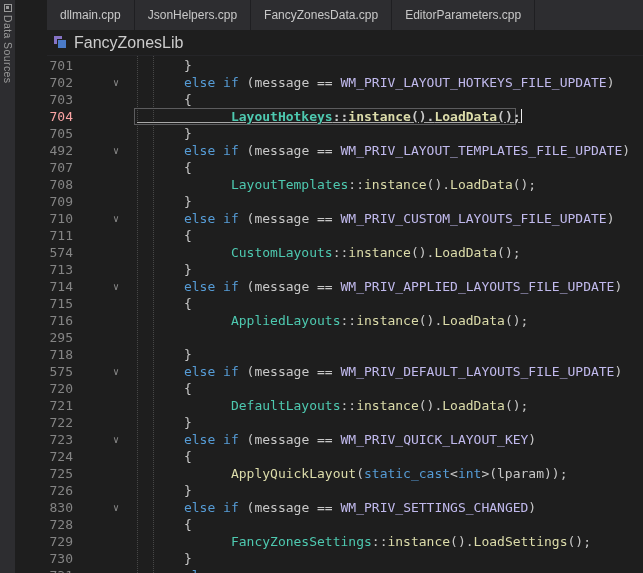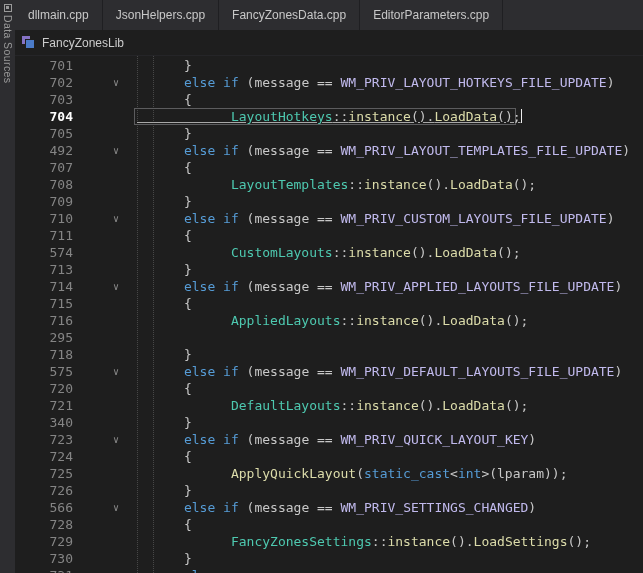--- a/index.html
+++ b/index.html
@@ -7,50 +7,50 @@
        font-family:"Liberation Sans",sans-serif;-webkit-font-smoothing:antialiased;}
 
   
   .strip{position:absolute;left:0;top:0;bottom:0;width:15px;background:#2d2d30;z-index:6;}
   .strip-icon{width:8px;height:8px;margin:4px auto 3px auto;border:1px solid #9a9a9a;
               background:#2d2d30;box-sizing:border-box;}
   .strip-icon i{display:block;width:3px;height:3px;margin:1px;background:#9a9a9a;}
   .strip-label{display:block;writing-mode:vertical-rl;color:#999999;font-size:10.5px;
                letter-spacing:.4px;margin:0 auto;white-space:nowrap;}
 
-  .main{position:absolute;left:15px;top:0;right:0;bottom:0;}
+  .main{position:absolute;left:15px;top:0;right:0;bottom:0;padding-left:32px;}
 
   
   .tabbar{height:30px;background:#2d2d30;display:flex;align-items:stretch;overflow:hidden;}
   .tab{display:flex;align-items:center;gap:6px;padding:0 13px;font-size:12px;color:#c8c8c8;
        border-right:1px solid #1f1f22;white-space:nowrap;cursor:default;flex:none;}
   .tab.active{background:#1e1e1e;color:#ffffff;font-weight:bold;}
   .tab .close{font-size:13px;line-height:1;color:#cfcfcf;padding:0 1px;font-weight:normal;}
   .tab .pin{display:flex;align-items:center;}
 
   
   .navbar{height:26px;background:#1e1e1e;display:flex;align-items:center;gap:7px;
           padding-left:7px;border-bottom:1px solid #252528;box-sizing:border-box;}
   .proj-icon{position:relative;width:13px;height:13px;flex:none;}
   .proj-icon .back{position:absolute;left:0;top:0;width:8px;height:8px;background:#8673c5;}
   .proj-icon .front{position:absolute;right:0;bottom:0;width:8px;height:8px;background:#4b7bc8;
                     border:1px solid #1e1e1e;box-sizing:content-box;}
-  .proj-name{font-size:12px;color:#cccccc;}
+  .proj-name{font-size:16px;color:#cccccc;}
 
   
   .editor{position:absolute;top:56px;left:0;right:0;bottom:0;overflow:hidden;
           font-family:"DejaVu Sans Mono",monospace;font-size:13px;background:#1e1e1e;}
   .guide{position:absolute;top:0;bottom:0;width:0;border-left:1px dotted #474747;z-index:1;}
   .lines{position:relative;padding-top:1px;z-index:2;}
   .line{display:flex;height:17px;line-height:17px;position:relative;}
   .lnum{width:58px;text-align:right;color:#858585;flex:none;}
-  .line.current .lnum{color:#ffffff;font-weight:bold;}
+  .line.current .lnum{color:#fca5a5;font-weight:normal;}
   .fold{width:26px;margin-left:30px;text-align:center;color:#8a8a8a;font-size:10px;flex:none;}
   .code{white-space:pre;margin-left:8px;position:relative;z-index:2;}
-  .line.current .code .tok{text-decoration:underline;text-decoration-color:#a8a8a8;}
+  .line.current .code .tok{text-decoration:underline;text-decoration-color:#a8a8a8;font-weight:bold;}
   .caret{display:inline-block;width:1px;height:14px;background:#ececec;vertical-align:-2px;}
   .cur-box{position:absolute;left:119px;width:380px;top:0;bottom:0;
            border:1px solid #5c5c5e;pointer-events:none;z-index:1;}
 </style>
 </head>
 <body>
 
 <div class="app">
 
   <div class="strip">
@@ -188,21 +188,21 @@
             <span class="lnum">720</span>
             <span class="fold"></span>
             <span class="code"><span class="tok" style="color: rgb(200, 200, 200);">      {</span></span>
           </div>
           <div class="line">
             <span class="lnum">721</span>
             <span class="fold"></span>
             <span class="code"><span class="tok" style="color: rgb(200, 200, 200);">            </span><span class="tok" style="color: rgb(78, 201, 176);">DefaultLayouts</span><span class="tok" style="color: rgb(200, 200, 200);">::</span><span class="tok" style="color: rgb(220, 220, 170);">instance</span><span class="tok" style="color: rgb(200, 200, 200);">().</span><span class="tok" style="color: rgb(220, 220, 170);">LoadData</span><span class="tok" style="color: rgb(200, 200, 200);">();</span></span>
           </div>
           <div class="line">
-            <span class="lnum">340</span>
+            <span class="lnum">722</span>
             <span class="fold"></span>
             <span class="code"><span class="tok" style="color: rgb(200, 200, 200);">      }</span></span>
           </div>
           <div class="line">
             <span class="lnum">723</span>
             <span class="fold">∨</span>
             <span class="code"><span class="tok" style="color: rgb(200, 200, 200);">      </span><span class="tok" style="color: rgb(86, 156, 214);">else</span><span class="tok" style="color: rgb(200, 200, 200);"> </span><span class="tok" style="color: rgb(86, 156, 214);">if</span><span class="tok" style="color: rgb(200, 200, 200);"> (message == </span><span class="tok" style="color: rgb(192, 185, 236);">WM_PRIV_QUICK_LAYOUT_KEY</span><span class="tok" style="color: rgb(200, 200, 200);">)</span></span>
           </div>
           <div class="line">
             <span class="lnum">724</span>
@@ -213,21 +213,21 @@
             <span class="lnum">725</span>
             <span class="fold"></span>
             <span class="code"><span class="tok" style="color: rgb(200, 200, 200);">            </span><span class="tok" style="color: rgb(220, 220, 170);">ApplyQuickLayout</span><span class="tok" style="color: rgb(200, 200, 200);">(</span><span class="tok" style="color: rgb(86, 156, 214);">static_cast</span><span class="tok" style="color: rgb(200, 200, 200);">&lt;</span><span class="tok" style="color: rgb(86, 156, 214);">int</span><span class="tok" style="color: rgb(200, 200, 200);">&gt;(lparam));</span></span>
           </div>
           <div class="line">
             <span class="lnum">726</span>
             <span class="fold"></span>
             <span class="code"><span class="tok" style="color: rgb(200, 200, 200);">      }</span></span>
           </div>
           <div class="line">
-            <span class="lnum">566</span>
+            <span class="lnum">830</span>
             <span class="fold">∨</span>
             <span class="code"><span class="tok" style="color: rgb(200, 200, 200);">      </span><span class="tok" style="color: rgb(86, 156, 214);">else</span><span class="tok" style="color: rgb(200, 200, 200);"> </span><span class="tok" style="color: rgb(86, 156, 214);">if</span><span class="tok" style="color: rgb(200, 200, 200);"> (message == </span><span class="tok" style="color: rgb(192, 185, 236);">WM_PRIV_SETTINGS_CHANGED</span><span class="tok" style="color: rgb(200, 200, 200);">)</span></span>
           </div>
           <div class="line">
             <span class="lnum">728</span>
             <span class="fold"></span>
             <span class="code"><span class="tok" style="color: rgb(200, 200, 200);">      {</span></span>
           </div>
           <div class="line">
             <span class="lnum">729</span>

